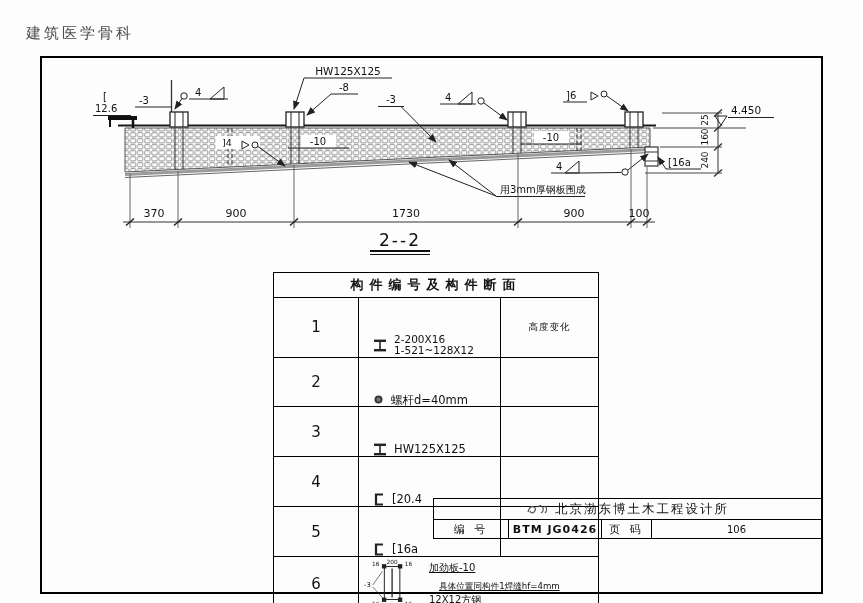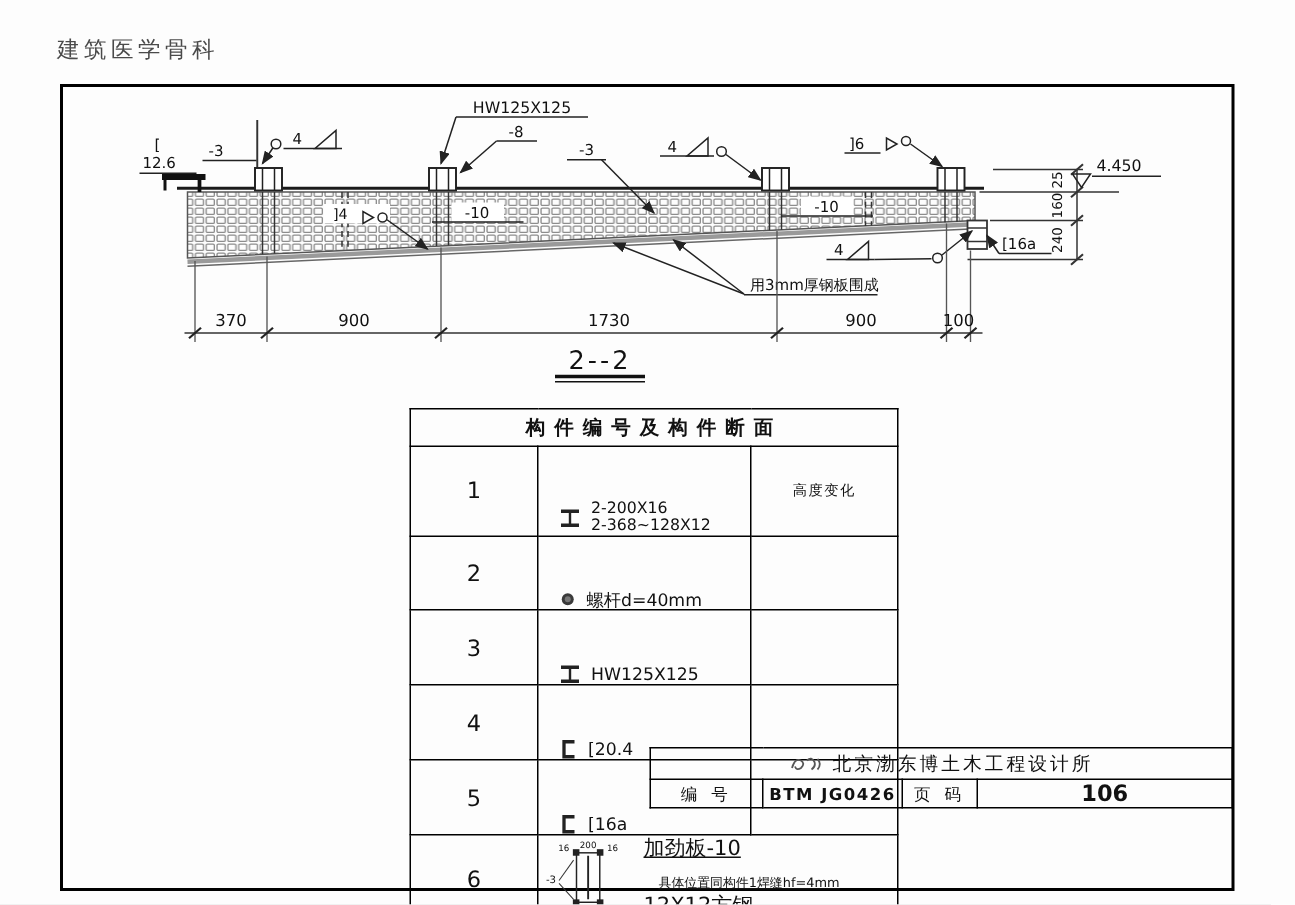--- a/index.html
+++ b/index.html
@@ -1,18 +1,18 @@
 <!DOCTYPE html>
 <html><head>
 <meta charset="utf-8">
 <style>
   html,body{margin:0;padding:0;background:#e8e8e8;}
   .page{position:relative;width:863px;height:603px;background:#fdfdfd;overflow:hidden;
         font-family:"DejaVu Sans","Liberation Sans",sans-serif;color:#111;}
-  .watermark{position:absolute;left:38px;top:24px;font-family:"DejaVu Serif","Liberation Serif",serif;
+  .watermark{position:absolute;left:26px;top:24px;font-family:"DejaVu Serif","Liberation Serif",serif;
              font-size:15px;letter-spacing:3px;color:#4a4a4a;}
   .frame{position:absolute;left:40px;top:56px;width:779px;height:534px;border:2px solid #000;}
   svg.drawing{position:absolute;left:0;top:0;}
   svg text{font-family:"DejaVu Sans","Liberation Sans",sans-serif;fill:#111;}
 
   
   .comp-table{position:absolute;left:273px;top:272px;width:325px;border-collapse:collapse;
               table-layout:fixed;background:#fff0;padding-left:32px;}
   .comp-table td{border:1.6px solid #000;text-align:center;vertical-align:middle;padding:0;overflow:hidden;}
   .t-title td{height:24px;font-size:13px;font-weight:bold;letter-spacing:6px;}
@@ -21,35 +21,35 @@
   .t-row.first td{height:28px;}
   .t-row .num{font-size:15px;}
   .seccell{display:flex;align-items:center;justify-content:flex-start;gap:7px;padding-left:14px;margin-top:36px;}
   .seccell .sec-text{font-size:11.5px;text-align:left;line-height:1.08;}
   .seccell .two{font-size:10.5px;}
   .remark{font-size:9.5px;letter-spacing:1px;}
   .icon{display:inline-flex;flex:0 0 auto;}
   .r6cell{height:50px;}
   .r6wrap{display:flex;align-items:center;gap:2px;padding:1px 0 1px 4px;}
   .r6notes{text-align:left;line-height:1.25;}
-  .r6notes .n1,.r6notes .n3{font-size:14px;text-decoration:underline;}
+  .r6notes .n1,.r6notes .n3{font-size:10px;text-decoration:underline;}
   .r6notes .n2{font-size:8.6px;text-decoration:underline;margin-left:10px;display:inline-block;}
 
   
   .tblock{position:absolute;left:433px;top:498px;width:388px;border-collapse:collapse;table-layout:fixed;}
   .tblock td{border:1.6px solid #000;text-align:center;vertical-align:middle;padding:0;overflow:hidden;}
   .tb-company td{height:20px;font-size:12.5px;letter-spacing:2px;}
   .companywrap{display:flex;align-items:center;justify-content:center;gap:5px;}
   .tb-mid td{height:19px;}
   .tb-bot td{height:18px;margin-top:24px;}
   .tb-label{font-size:11px;letter-spacing:3px;}
   .tb-chapter{font-size:7.6px;line-height:1.15;letter-spacing:0;}
   .tb-sub{font-size:11.5px;letter-spacing:2px;}
   .tb-code{font-size:11px;font-weight:bold;letter-spacing:1px;}
-  .tb-page{font-size:15px;font-weight:bold;}
+  .tb-page{font-size:10px;}
 </style>
 </head>
 <body>
 
 <div class="page">
 
   <div class="watermark">建筑医学骨科</div>
   <div class="frame"></div>
 
   <svg class="drawing" width="863" height="270" viewBox="0 0 863 270">
@@ -282,21 +282,21 @@
           <svg width="14" height="13" viewBox="0 0 14 13">
                   <g stroke="#222" fill="none">
                     <line x1="1" y1="1.8" x2="13" y2="1.8" stroke-width="2.4"></line>
                     <line x1="1" y1="11.2" x2="13" y2="11.2" stroke-width="2.4"></line>
                     <line x1="7" y1="2" x2="7" y2="11" stroke-width="1.6"></line>
                   </g>
                 </svg>
         </span>
         <span class="sec-text two">
           <div>2-200X16</div>
-                <div>2-368~128X12</div>
+                <div>1-521~128X12</div>
         </span>
             </div>
           </td>
       <td class="remark">高度变化</td>
     </tr>
     <tr class="t-row">
       <td class="num">2</td>
       <td>
             <div class="seccell">
         <span class="icon">

